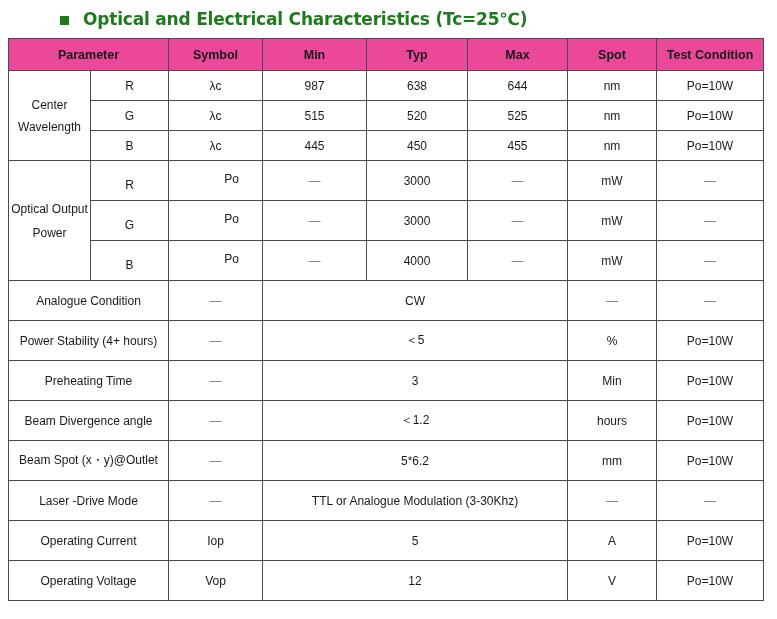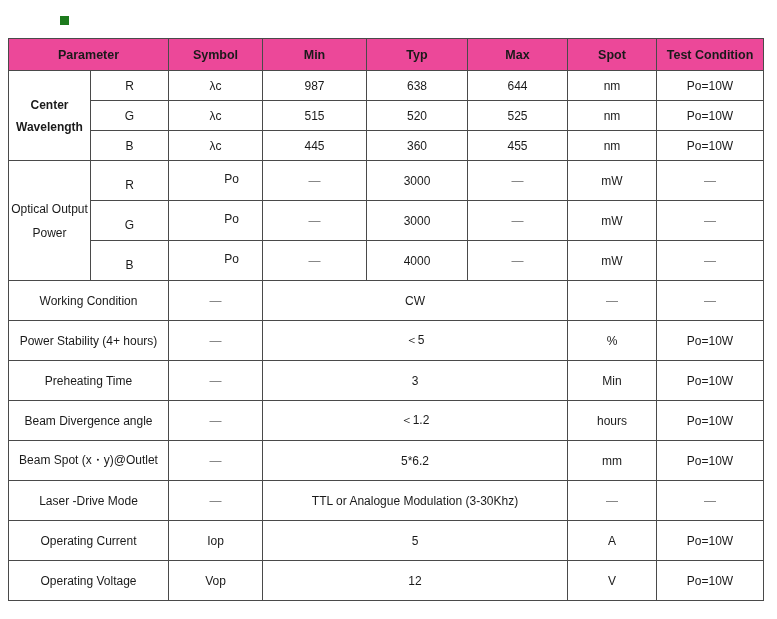--- a/index.html
+++ b/index.html
@@ -13,20 +13,21 @@
   tr.r40 td { height:39px; }
   .dash { color:#777; }
   .shift-down { position:relative; top:4px; }
   .shift-up { position:relative; top:-2px;margin-left:32px; }
 </style>
 </head>
 <body>
 
 <div class="title">
   <span class="sq"></span>
+  <span>Optical and Electrical Characteristics (Tc=25℃)</span>
 </div>
 
 <table>
   <colgroup>
     <col style="width:82px">
       <col style="width:78px">
       <col style="width:94px">
       <col style="width:104px">
     <col style="width:101px">
       <col style="width:100px">
@@ -38,21 +39,21 @@
     <th colspan="2">Parameter</th>
     <th>Symbol</th>
     <th>Min</th>
     <th>Typ</th>
     <th>Max</th>
     <th>Spot</th>
     <th>Test Condition</th>
   </tr>
 
   <tr class="r30">
-    <td rowspan="3" style="line-height:22px;font-weight:bold;">
+    <td rowspan="3" style="line-height:22px;">
       <div>Center</div>
       <div>Wavelength</div>
     </td>
     <td>R</td>
     <td>λc</td>
     <td>987</td>
     <td>638</td>
     <td>644</td>
     <td>nm</td>
     <td>Po=10W</td>
@@ -63,21 +64,21 @@
     <td>515</td>
     <td>520</td>
     <td>525</td>
     <td>nm</td>
     <td>Po=10W</td>
   </tr>
   <tr class="r30">
     <td>B</td>
     <td>λc</td>
     <td>445</td>
-    <td>360</td>
+    <td>450</td>
     <td>455</td>
     <td>nm</td>
     <td>Po=10W</td>
   </tr>
 
   <tr class="r40">
     <td rowspan="3" style="line-height:24px;margin-left:47px;">
       <div>Optical Output</div>
       <div>Power</div>
     </td>
@@ -102,21 +103,21 @@
     <td><span class="shift-down">B</span></td>
     <td><span class="shift-up">Po</span></td>
     <td class="dash">—</td>
     <td>4000</td>
     <td class="dash">—</td>
     <td>mW</td>
     <td class="dash">—</td>
   </tr>
 
   <tr class="r40">
-    <td colspan="2">Working Condition</td>
+    <td colspan="2">Analogue Condition</td>
     <td class="dash">—</td>
     <td colspan="3">CW</td>
     <td class="dash">—</td>
     <td class="dash">—</td>
   </tr>
   <tr class="r40">
     <td colspan="2">Power Stability (4+ hours)</td>
     <td class="dash">—</td>
     <td colspan="3">＜5</td>
     <td>%</td>

